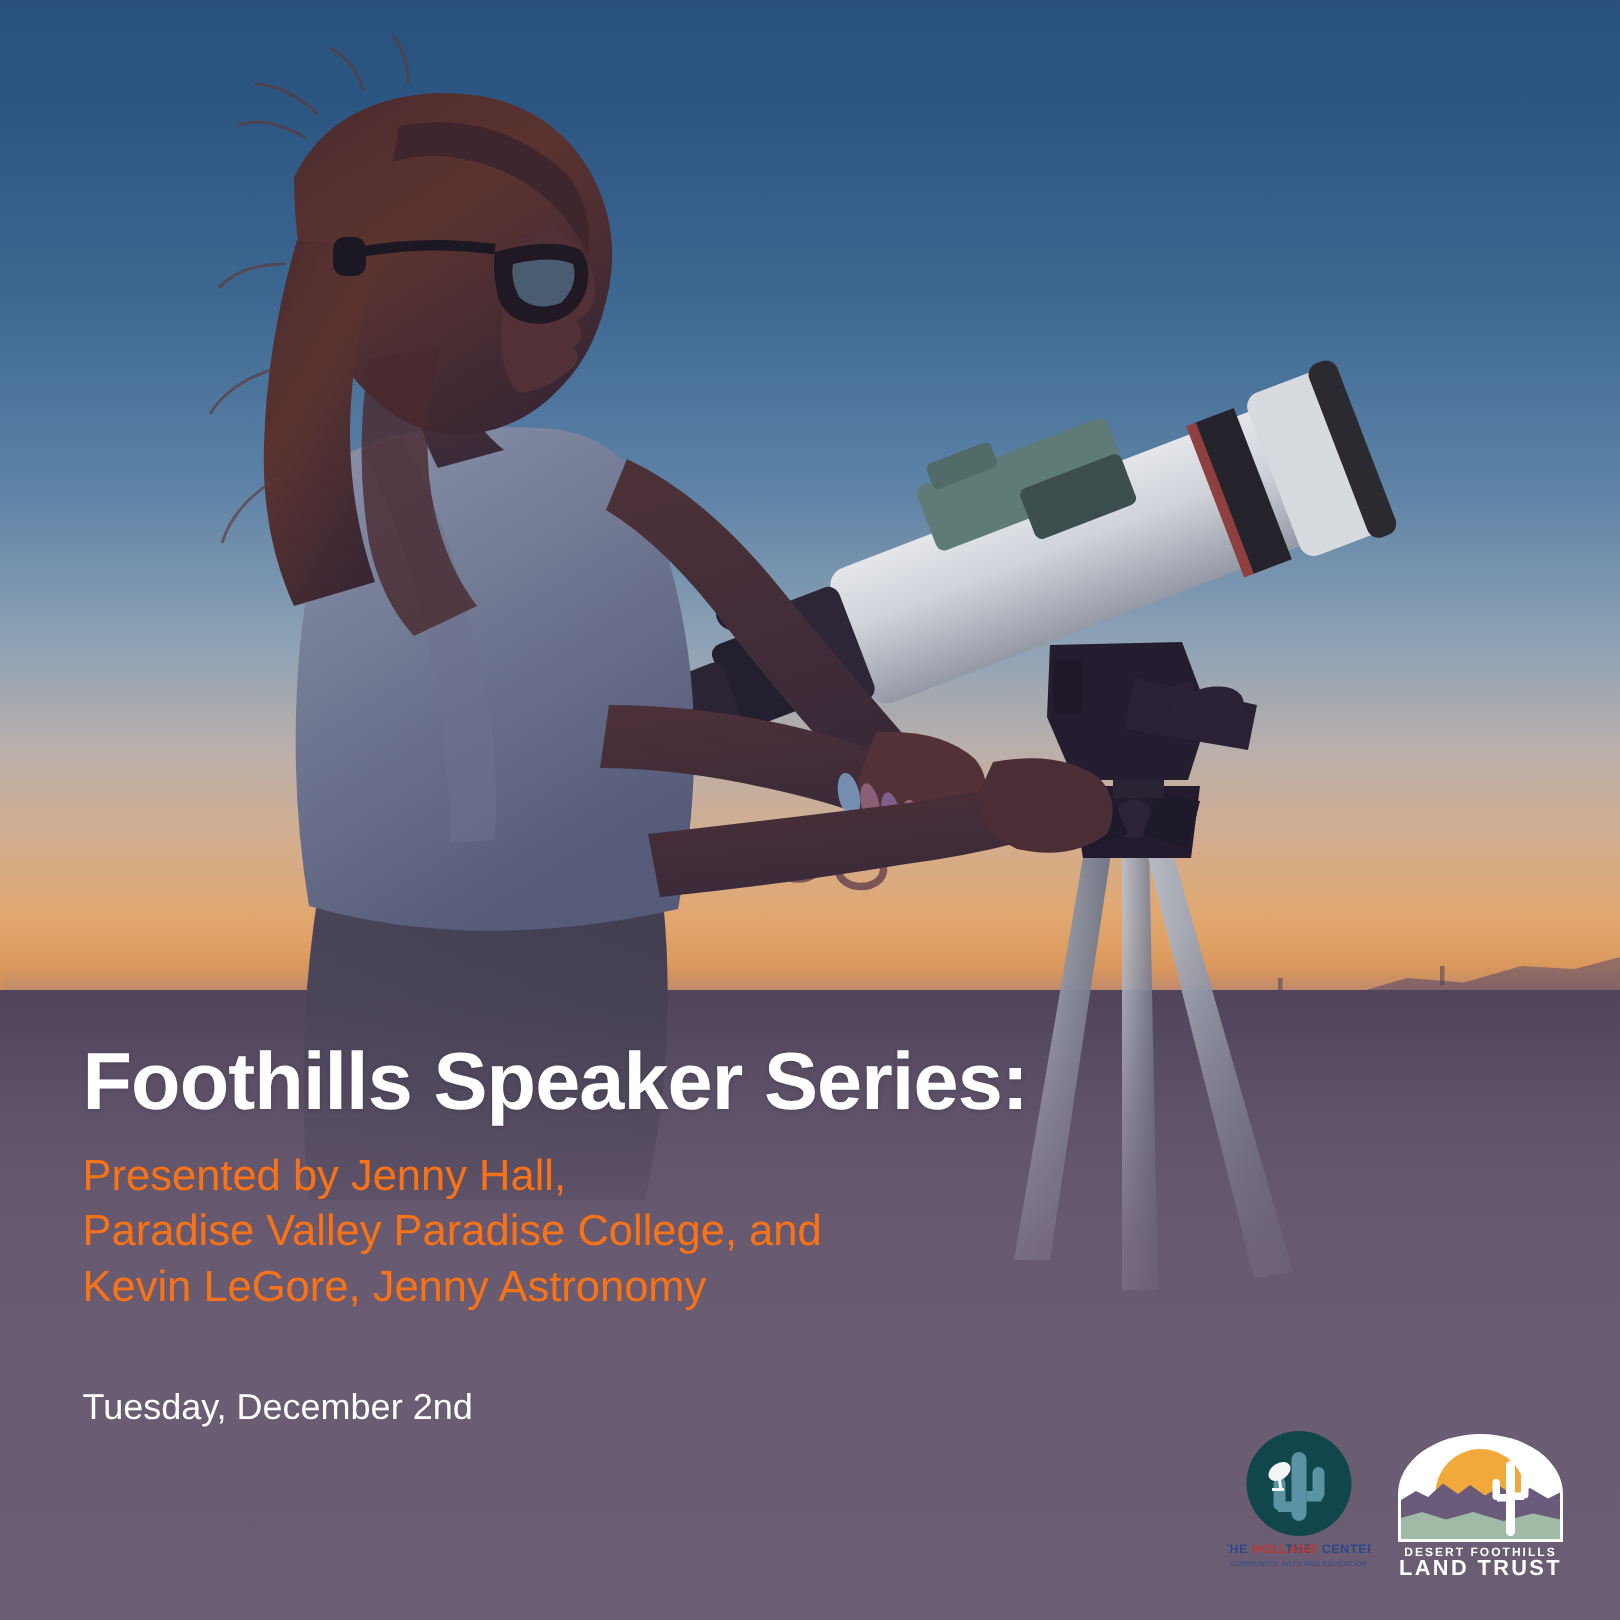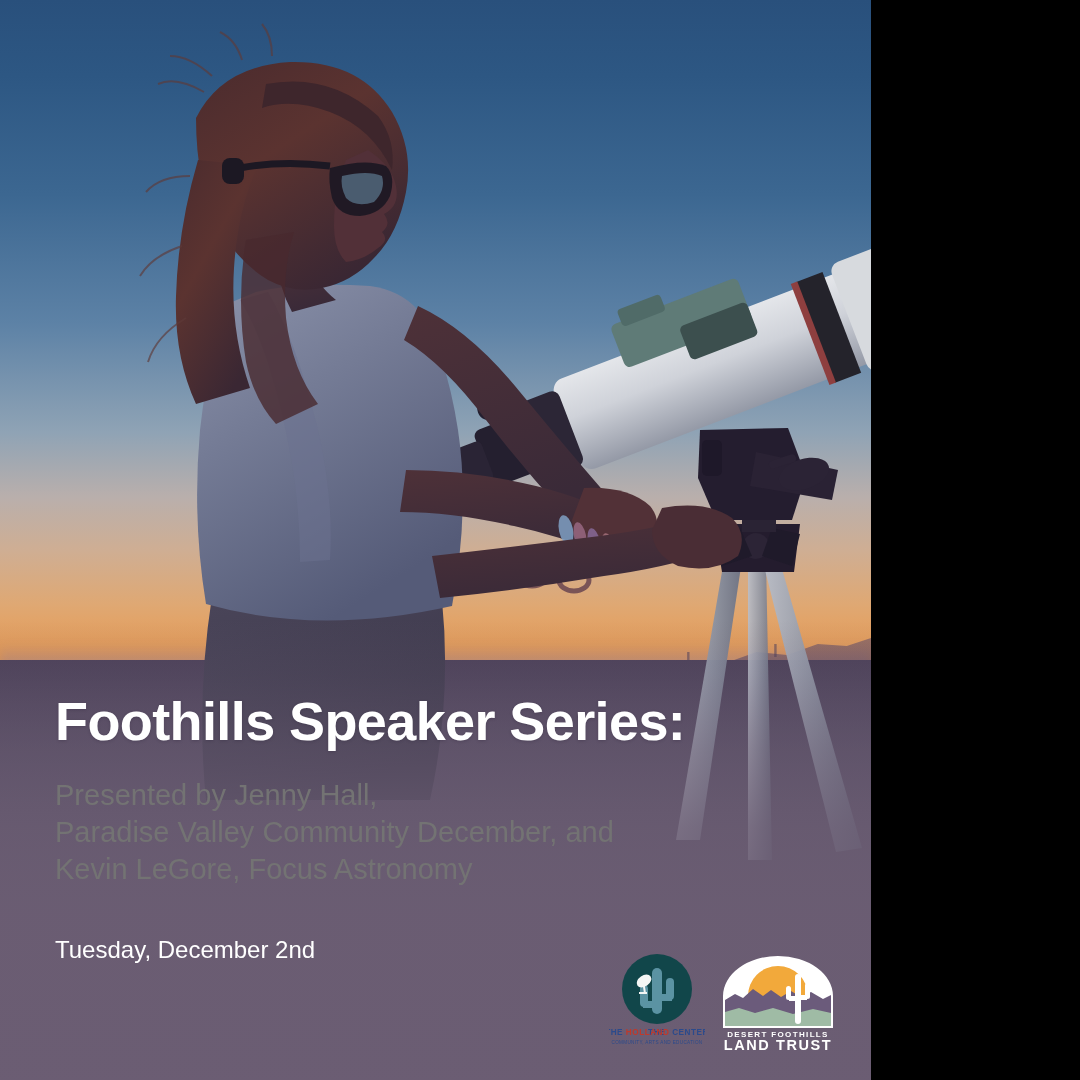--- a/index.html
+++ b/index.html
@@ -1,21 +1,21 @@
 <!DOCTYPE html>
 <html><head>
 <meta charset="utf-8">
 <style>
   * { margin:0; padding:0; box-sizing:border-box; }
   html,body { width:1080px; height:1080px; overflow:hidden; background:#000; }
   body { font-family:"Liberation Sans", sans-serif; }
 
   #poster {
     position:relative;
-    width:871px; height:1080px;
+    width:1080px; height:1080px;
     overflow:hidden;
   }
 
   
   #sky {
     position:absolute; inset:0;
     background:linear-gradient(to bottom,
       #29507c 0%,
       #2d5783 7%,
       #3c6791 18%,
@@ -80,22 +80,22 @@
     color:#ffffff;
     font-weight:bold;
     font-size:54px;
     line-height:58px;
     letter-spacing:-0.6px;
     text-shadow:0 1px 3px rgba(40,30,50,.25);
   }
   #title .tl { display:block; white-space:nowrap; }
 
   #presented {
-    margin-top:27px;
-    color:#737373;
+    margin-top:16px;
+    color:#f97316;
     font-size:29px;
     line-height:37px;
     font-weight:400;
   }
   #presented .pl { display:block; white-space:nowrap; }
 
   #date {
     margin-top:42px;
     color:#ffffff;
     font-size:24px;
@@ -316,22 +316,22 @@
   <div id="overlay"></div>
 
   <div id="textblock">
 
     <h1 id="title">
       <span class="tl">Foothills Speaker Series:</span>
     </h1>
 
     <div id="presented">
       <span class="pl">Presented by Jenny Hall,</span>
-      <span class="pl">Paradise Valley Community December, and</span>
-      <span class="pl">Kevin LeGore, Focus Astronomy</span>
+      <span class="pl">Paradise Valley Paradise College, and</span>
+      <span class="pl">Kevin LeGore, Jenny Astronomy</span>
     </div>
 
     <div id="date">Tuesday, December 2nd</div>
   </div>
 
   <div id="logos">
 
     <div>
       <svg id="holland-logo" class="logo" viewBox="0 0 96 100">
         <circle cx="48" cy="37" r="35" fill="#11464a"></circle>

